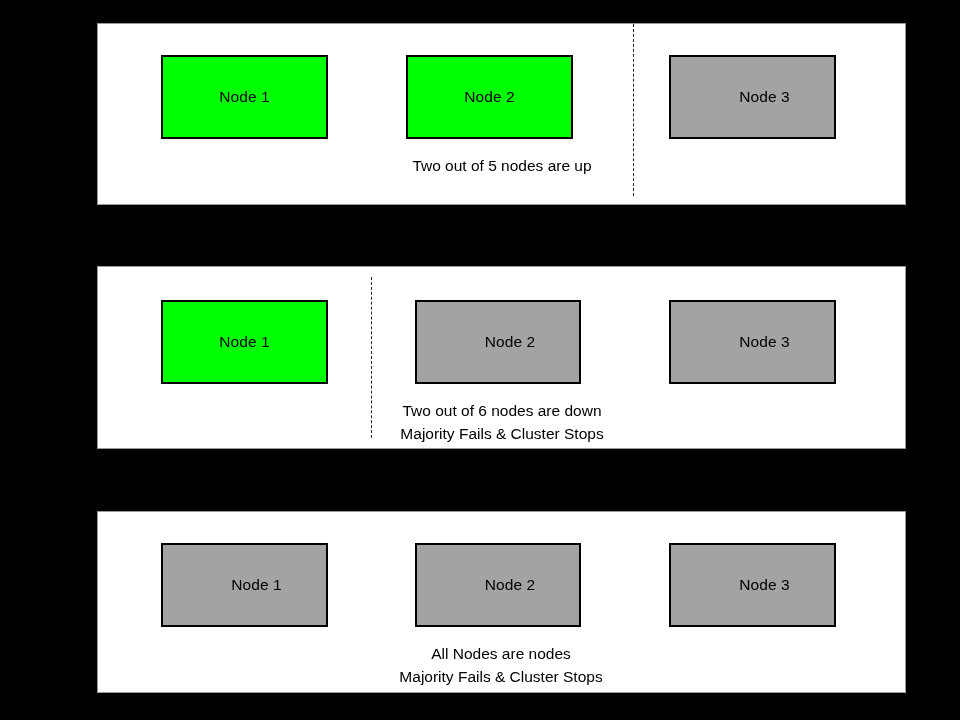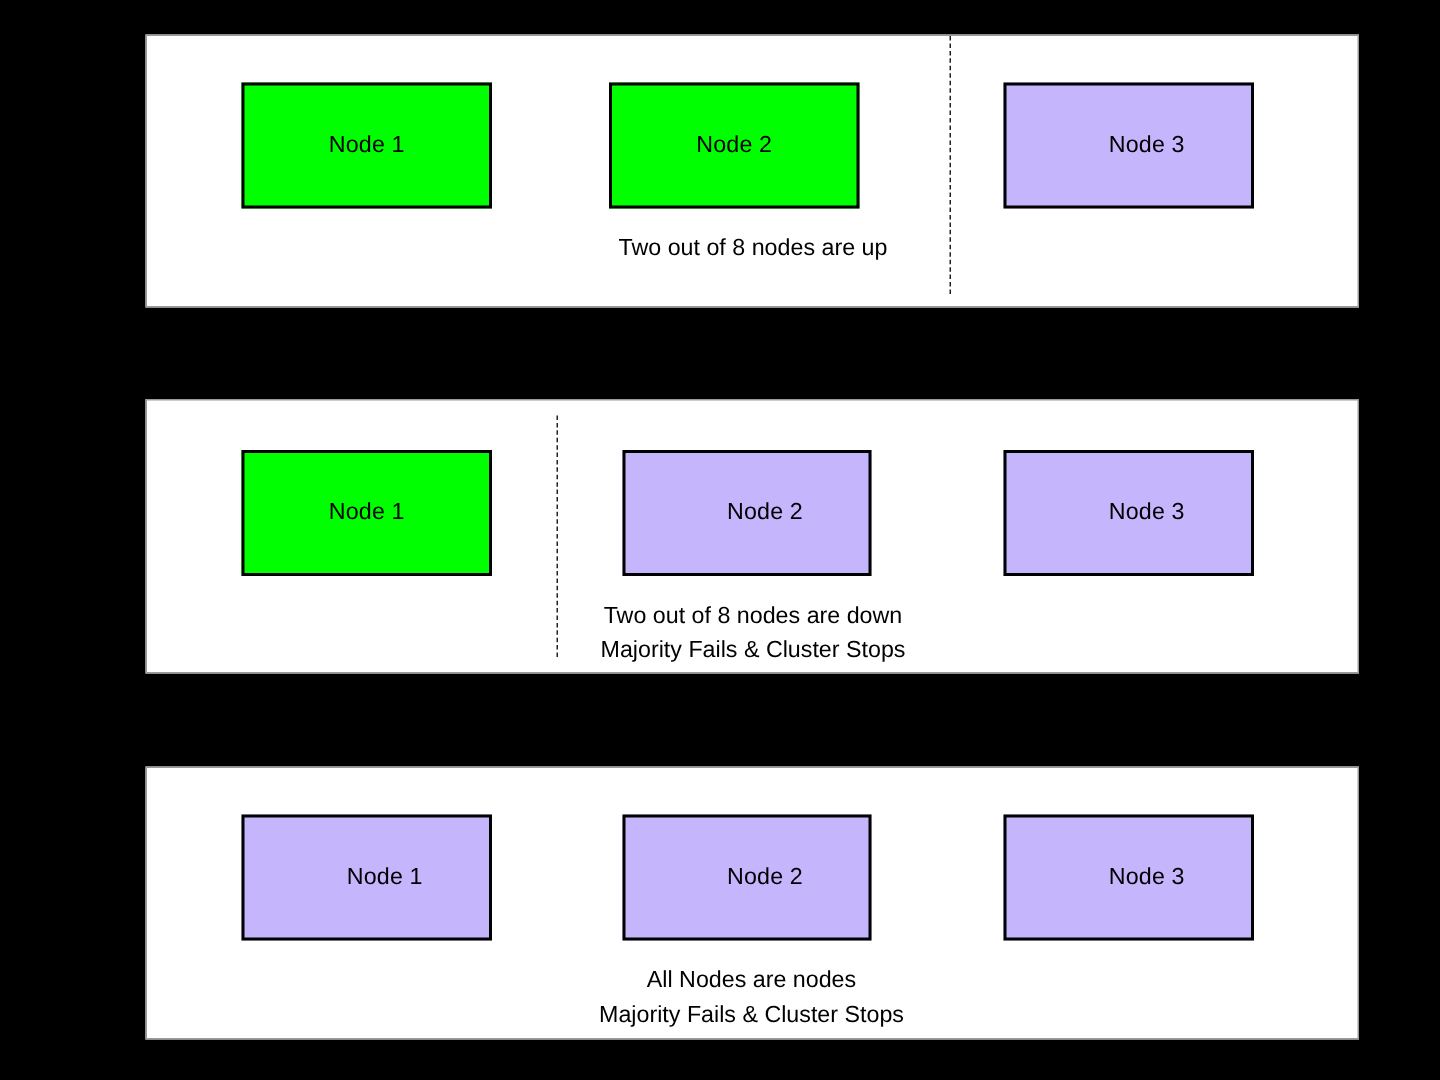--- a/index.html
+++ b/index.html
@@ -38,21 +38,21 @@
     box-sizing: border-box;
     border: 2px solid #000000;
     display: flex;
     align-items: center;
     justify-content: center;
     font-size: 15.5px;
     color: #000000;
     letter-spacing: 0.1px;
   }
   .node-up   { background: #00ff00; }
-  .node-down { background: #c4b5fd; padding-left: 24px; }
+  .node-down { background: #a3a3a3; padding-left: 24px; }
 
   
   .divider {
     position: absolute;
     width: 0px;
     border-left: 1.6px dashed #222222;
   }
 
   
   .caption {
@@ -68,29 +68,29 @@
 </head>
 <body>
 
 <div class="diagram">
     <div class="panel" id="panel-0"></div>
     <div class="node-box node-up" style="left: 161px; top: 55px; width: 167px; height: 84px;">Node 1</div>
     <div class="node-box node-up" style="left: 406px; top: 55px; width: 167px; height: 84px;">Node 2</div>
     <div class="node-box node-down" style="left: 669px; top: 55px; width: 167px; height: 84px;">Node 3</div>
     <div class="divider" style="left: 633px; top: 24px; height: 172px;"></div>
     <div class="caption" style="left: 357px; top: 154px; width: 290px;">
-      <span class="cap-line">Two out of 8 nodes are up</span>
+      <span class="cap-line">Two out of 5 nodes are up</span>
     </div>
     <div class="panel" id="panel-1"></div>
     <div class="node-box node-up" style="left: 161px; top: 300px; width: 167px; height: 84px;">Node 1</div>
     <div class="node-box node-down" style="left: 415px; top: 300px; width: 166px; height: 84px;">Node 2</div>
     <div class="node-box node-down" style="left: 669px; top: 300px; width: 167px; height: 84px;">Node 3</div>
     <div class="divider" style="left: 371px; top: 277px; height: 161px;"></div>
     <div class="caption" style="left: 379px; top: 399px; width: 246px;">
-      <span class="cap-line">Two out of 8 nodes are down</span>
+      <span class="cap-line">Two out of 6 nodes are down</span>
       <span class="cap-line">Majority Fails &amp; Cluster Stops</span>
     </div>
     <div class="panel" id="panel-2"></div>
     <div class="node-box node-down" style="left: 161px; top: 543px; width: 167px; height: 84px;">Node 1</div>
     <div class="node-box node-down" style="left: 415px; top: 543px; width: 166px; height: 84px;">Node 2</div>
     <div class="node-box node-down" style="left: 669px; top: 543px; width: 167px; height: 84px;">Node 3</div>
     <div class="caption" style="left: 378px; top: 642px; width: 246px;">
       <span class="cap-line">All Nodes are nodes</span>
       <span class="cap-line">Majority Fails &amp; Cluster Stops</span>
     </div>

